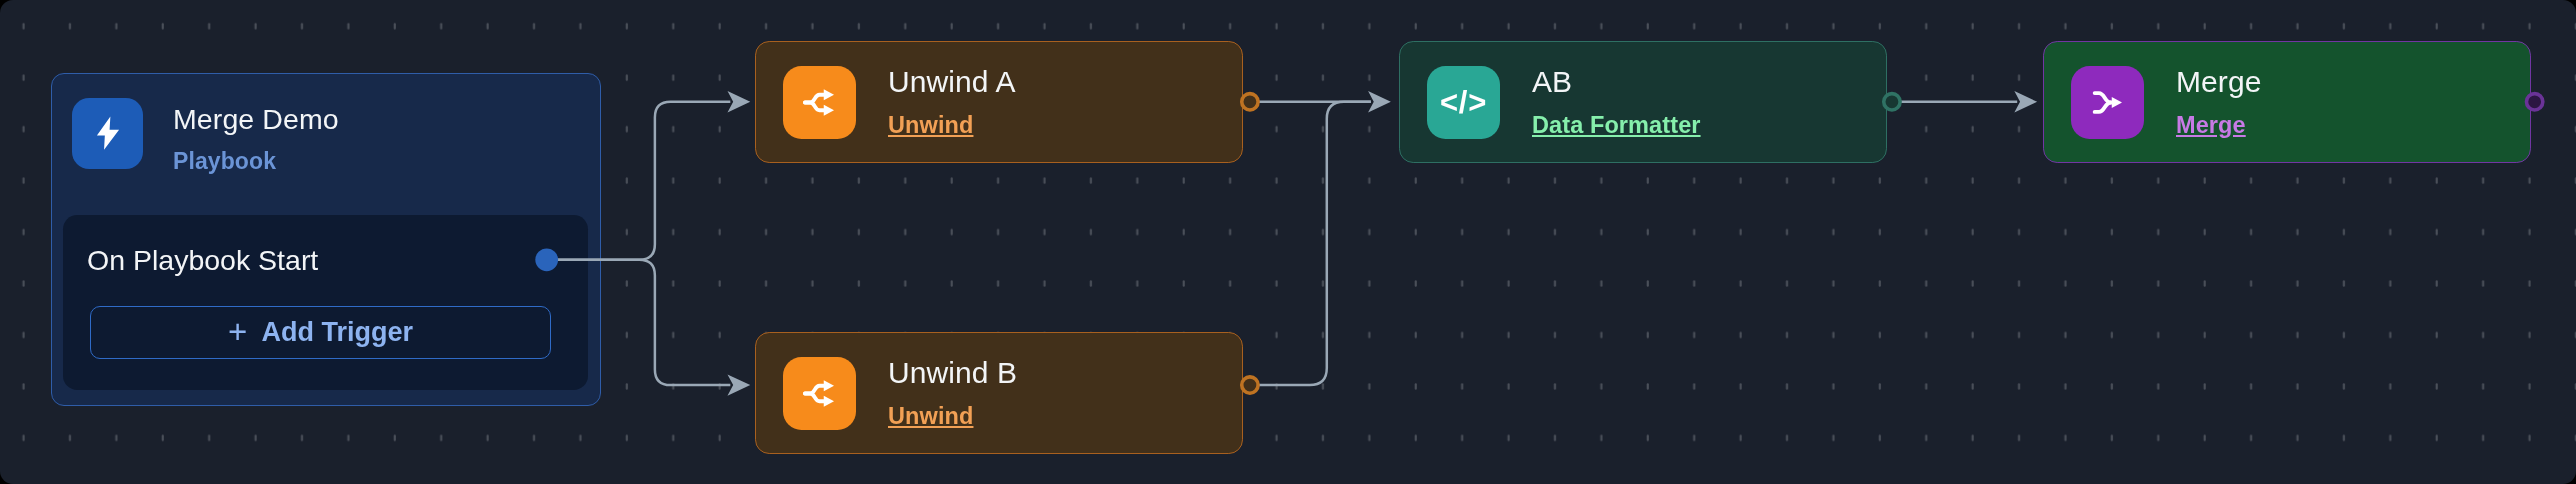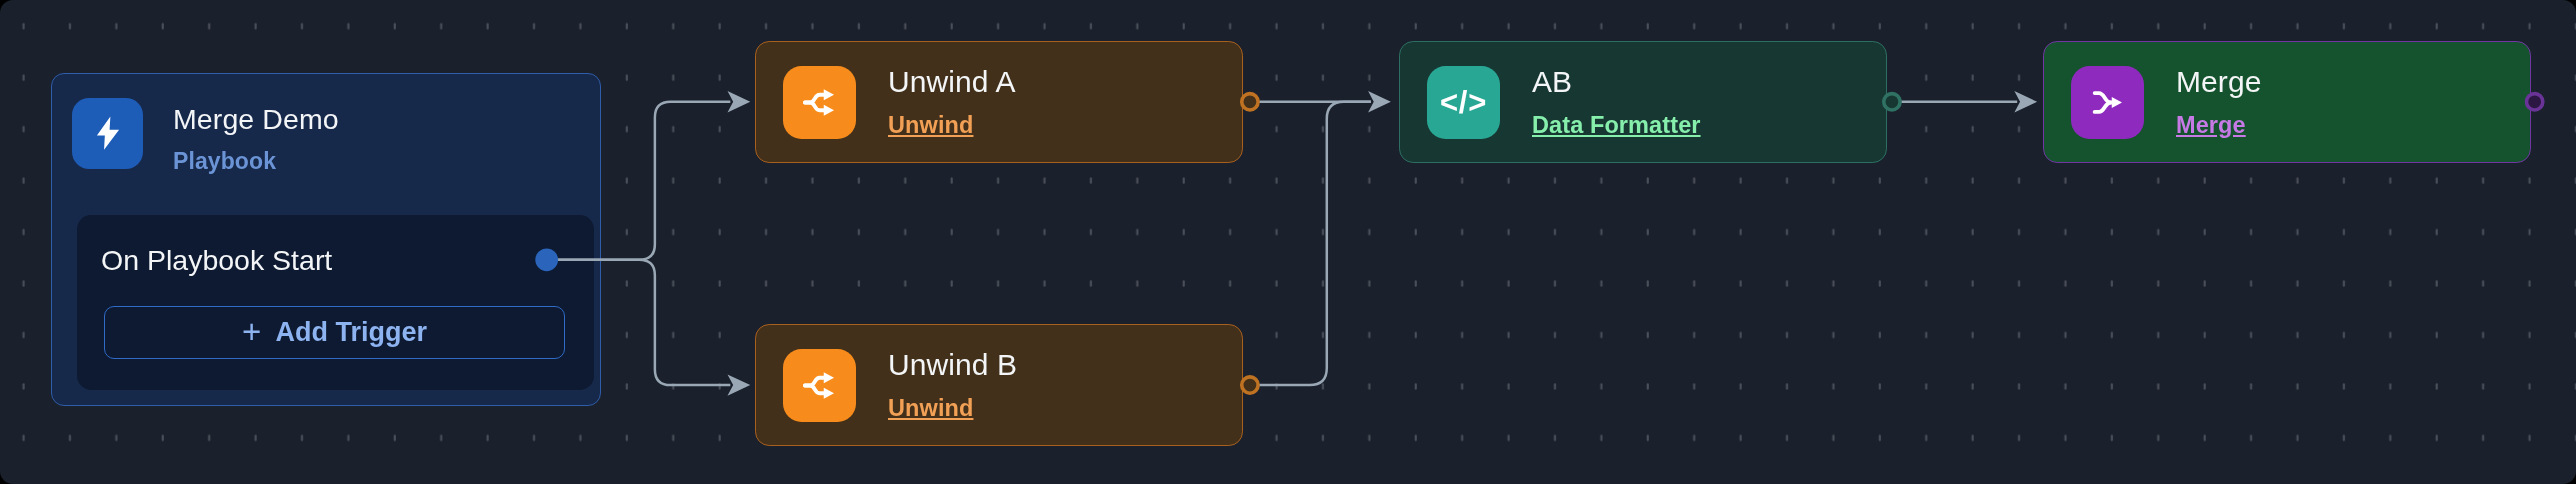--- a/index.html
+++ b/index.html
@@ -10,37 +10,37 @@
   .node{position:absolute;box-sizing:border-box;border-radius:14.2px;border:1.4px solid transparent;}
   .node-icon{position:absolute;display:flex;align-items:center;justify-content:center;}
   .title{position:absolute;color:#f3f5f7;font-size:30px;font-weight:400;white-space:nowrap;letter-spacing:0.1px;}
   .subtitle{position:absolute;font-size:23.5px;font-weight:700;white-space:nowrap;letter-spacing:0.1px;}
 
   
   .n-trigger{left:51px;top:73px;width:550px;height:333px;background:#17294a;border-color:#2f5da9;border-radius:13px;}
   .n-trigger .node-icon{left:20px;top:23.5px;width:71px;height:71px;border-radius:17px;background:#1d5cb7;}
   .n-trigger .title{left:121px;top:28.5px;font-size:28.5px;}
   .n-trigger .subtitle{left:121px;top:74px;font-size:23px;color:#6b94d6;}
-  .trigger-card{position:absolute;left:25px;top:141px;width:517px;height:175px;border-radius:14.2px;background:#0d1a31;}
+  .trigger-card{position:absolute;left:11px;top:141px;width:517px;height:175px;border-radius:14.2px;background:#0d1a31;padding-left:8px;}
   .trigger-row-label{position:absolute;left:24px;top:28.5px;font-size:28.5px;color:#f3f5f7;white-space:nowrap;}
   .add-trigger-btn{position:absolute;left:27px;top:91px;width:461px;height:53px;box-sizing:border-box;border:1.4px solid #2f6bc7;border-radius:10px;background:transparent;display:flex;align-items:center;justify-content:center;gap:14.2px;color:#8db3f0;cursor:pointer;}
   .add-trigger-btn .plus{font-size:33px;font-weight:400;line-height:1;margin-top:-2.8px;}
   .add-trigger-btn .lbl{font-size:27px;font-weight:700;}
 
   
   .action{width:488px;height:122px;}
   .action .node-icon{left:27px;top:24px;width:73px;height:73px;border-radius:18.5px;}
   .action .title{left:132px;top:23px;}
   .action .subtitle{left:132px;top:70px;text-decoration:underline;}
 
   .n-unwind{background:#42301a;border-color:#a8601f;}
   .n-unwind .node-icon{background:#f78b1b;}
   .n-unwind .subtitle{color:#f2a055;}
   #unwind-a{left:755px;top:41px;}
-  #unwind-b{left:755px;top:324px;}
+  #unwind-b{left:755px;top:332px;}
 
   .n-ab{left:1399px;top:41px;background:#173732;border-color:#2e6f63;}
   .n-ab .node-icon{background:#29a795;}
   .n-ab .subtitle{color:#86efac;}
   .code-glyph{color:#fff;font-size:31px;font-weight:700;letter-spacing:0.7px;}
 
   .n-merge{left:2043px;top:41px;background:#14532d;border-color:#7136a3;}
   .n-merge .node-icon{background:#8e2abd;}
   .n-merge .subtitle{color:#c77ae5;}
 

